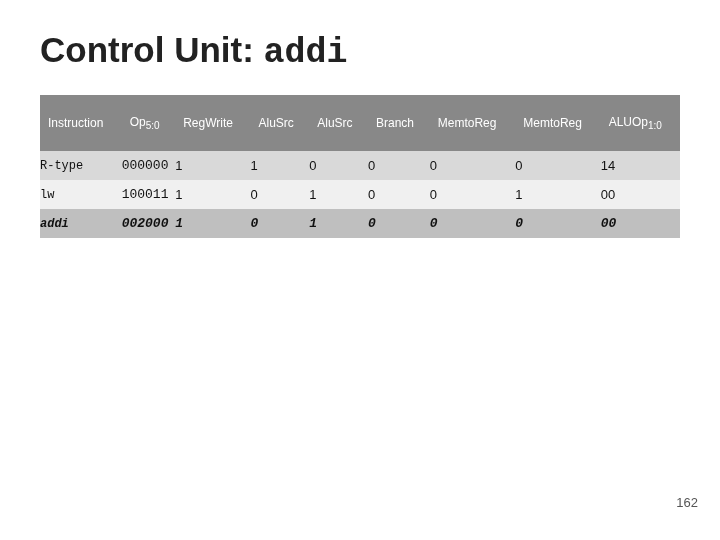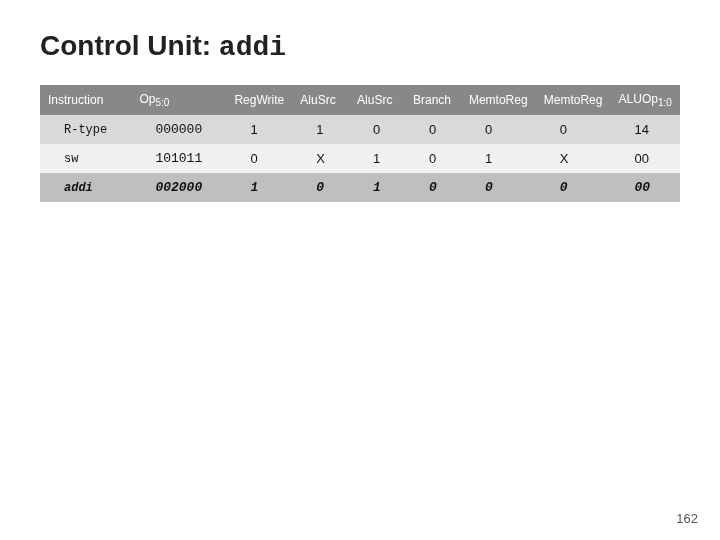--- a/index.html
+++ b/index.html
@@ -11,21 +11,21 @@
       font-family: Arial, sans-serif;
       position: relative;
       overflow: hidden;
     }
 
     .page-container {
       padding: 30px 40px 20px 40px;
     }
 
     .page-title {
-      font-size: 28px;
+      font-size: 35px;
       font-weight: bold;
       color: #222;
       margin-bottom: 22px;
       font-family: Arial, sans-serif;
     }
 
     .page-title span.mono {
       font-family: 'Courier New', Courier, monospace;
       font-weight: bold;
     }
@@ -35,41 +35,41 @@
       width: 100%;
       font-size: 13px;
     }
 
     thead tr {
       background-color: #888;
       color: #fff;
     }
 
     thead th {
-      padding: 7px 8px;
+      padding: 20px 8px;
       text-align: left;
       font-weight: normal;
       font-size: 12px;
       white-space: nowrap;
     }
 
     tbody tr:nth-child(odd) {
       background-color: #d9d9d9;
     }
 
     tbody tr:nth-child(even) {
       background-color: #f0f0f0;
     }
 
     tbody tr:last-child {
       background-color: #bfbfbf;
     }
 
     tbody td {
-      padding: 7px 24px;
+      padding: 7px 0;
       font-size: 13px;
       color: #111;
     }
 
     tbody tr:last-child td {
       font-family: 'Courier New', Courier, monospace;
       font-weight: bold;
       font-style: italic;
       color: #111;
     }
@@ -79,21 +79,21 @@
       margin-left: 32px;
     }
 
     .instr-col {
       font-family: 'Courier New', Courier, monospace;
       font-size: 12px;
     }
 
     .page-number {
       position: absolute;
-      bottom: 14px;
+      bottom: 30px;
       right: 22px;
       font-size: 13px;
       color: #555;
     }
 
     .highlight-row td {
       font-style: italic;
     }
   </style>
 </head>
@@ -125,28 +125,28 @@
           <td class="mono-cell">000000</td>
           <td>1</td>
           <td>1</td>
           <td>0</td>
           <td>0</td>
           <td>0</td>
           <td>0</td>
           <td>14</td>
         </tr>
         <tr>
-          <td class="instr-col">sw</td>
-          <td class="mono-cell">101011</td>
-          <td>0</td>
-          <td>X</td>
+          <td class="instr-col">lw</td>
+          <td class="mono-cell">100011</td>
           <td>1</td>
           <td>0</td>
           <td>1</td>
-          <td>X</td>
+          <td>0</td>
+          <td>0</td>
+          <td>1</td>
           <td>00</td>
         </tr>
         <tr class="highlight-row">
           <td class="instr-col">addi</td>
           <td class="mono-cell">002000</td>
           <td>1</td>
           <td>0</td>
           <td>1</td>
           <td>0</td>
           <td>0</td>

